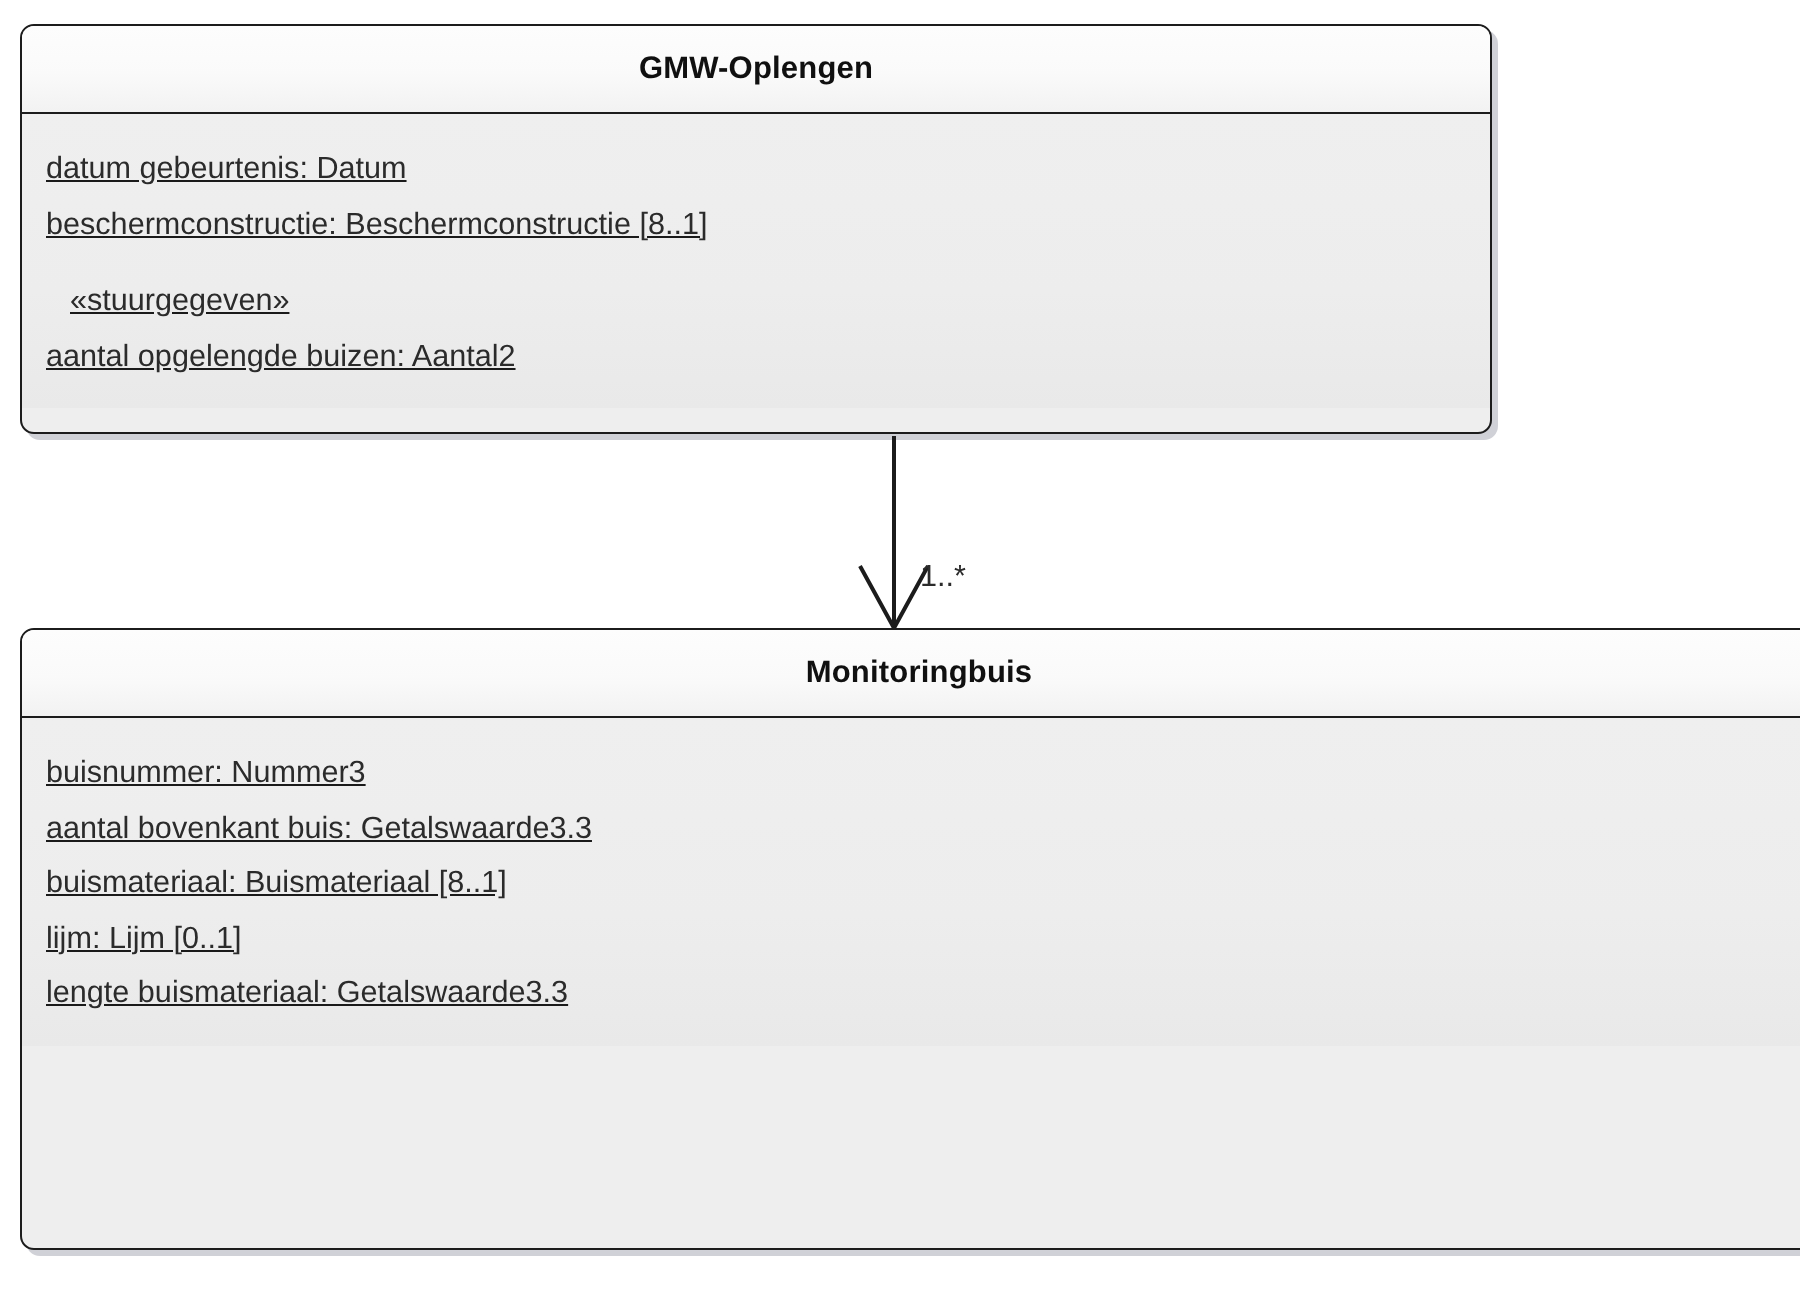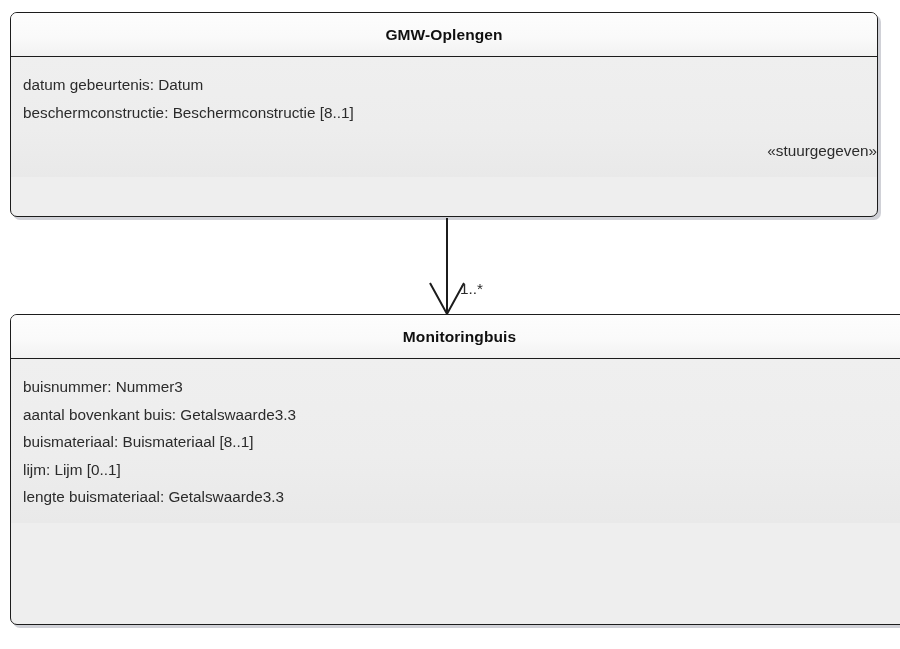--- a/index.html
+++ b/index.html
@@ -47,35 +47,35 @@
     letter-spacing: 0.1px;
     color: #101010;
     border-bottom: 1.6px solid #1c1c1c;
     background: linear-gradient(to bottom, #fdfdfd 0%, #fafafa 55%, #f2f2f2 100%);
   }
 
   .uml-class-body {
     box-sizing: border-box;
     padding: 14px 0 12px 0;
     background: linear-gradient(to bottom, #efefef 0%, #ededed 60%, #e9e9e9 100%);
+    text-decoration: underline;
   }
 
   .uml-attr {
     font-size: 15.3px;
     line-height: 27.6px;
     padding-left: 12px;
     white-space: nowrap;
     color: #2b2b2b;
   }
 
   .uml-attr.stereotype {
     padding-left: 24px;
     margin-top: 11px;
     color: #2b2b2b;
-    text-align: right;
   }
 
   
   #connector {
     position: absolute;
     left: 0;
     top: 0;
     width: 900px;
     height: 649px;
     pointer-events: none;
@@ -86,28 +86,29 @@
     font-size: 15.3px;
     color: #2b2b2b;
     white-space: nowrap;
   }
 </style>
 </head>
 <body>
 
 <div id="diagram-canvas">
 
-  <div class="uml-class" id="class-gmw-oplengen" style="left:10px; top:12px; width:868px; height:205px;">
+  <div class="uml-class" id="class-gmw-oplengen" style="left:10px; top:12px; width:736px; height:205px;">
 
     <div class="uml-class-header">GMW-Oplengen</div>
 
     <div class="uml-class-body">
       <div class="uml-attr">datum gebeurtenis: Datum</div>
       <div class="uml-attr">beschermconstructie: Beschermconstructie [8..1]</div>
       <div class="uml-attr stereotype">«stuurgegeven»</div>
+      <div class="uml-attr">aantal opgelengde buizen: Aantal2</div>
     </div>
   </div>
 
   <svg id="connector" viewBox="0 0 900 649" width="900" height="649">
     <line x1="447" y1="218" x2="447" y2="314" stroke="#1c1c1c" stroke-width="2"></line>
     <path d="M 430 283 L 447 314 L 464 283" fill="none" stroke="#1c1c1c" stroke-width="2" stroke-linecap="butt" stroke-linejoin="miter"></path>
   </svg>
 
   <div class="mult-label" style="left:460px; top:280px;">1..*</div>
 

